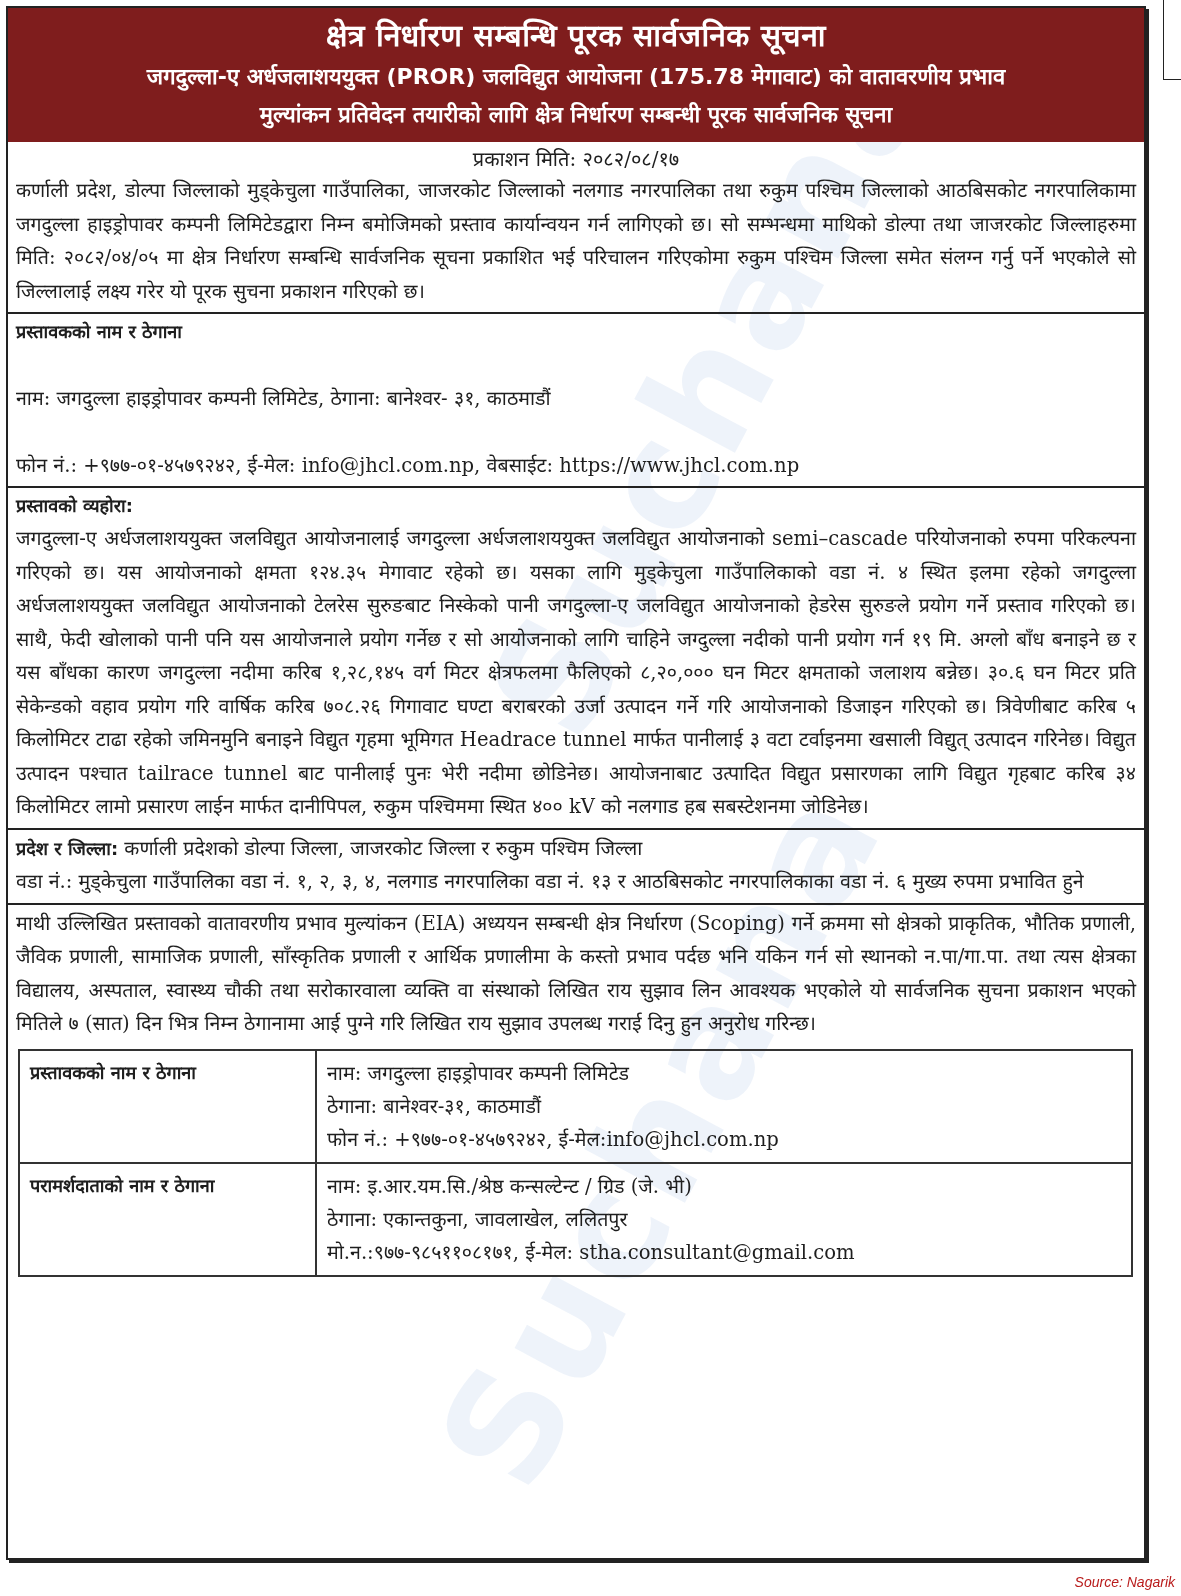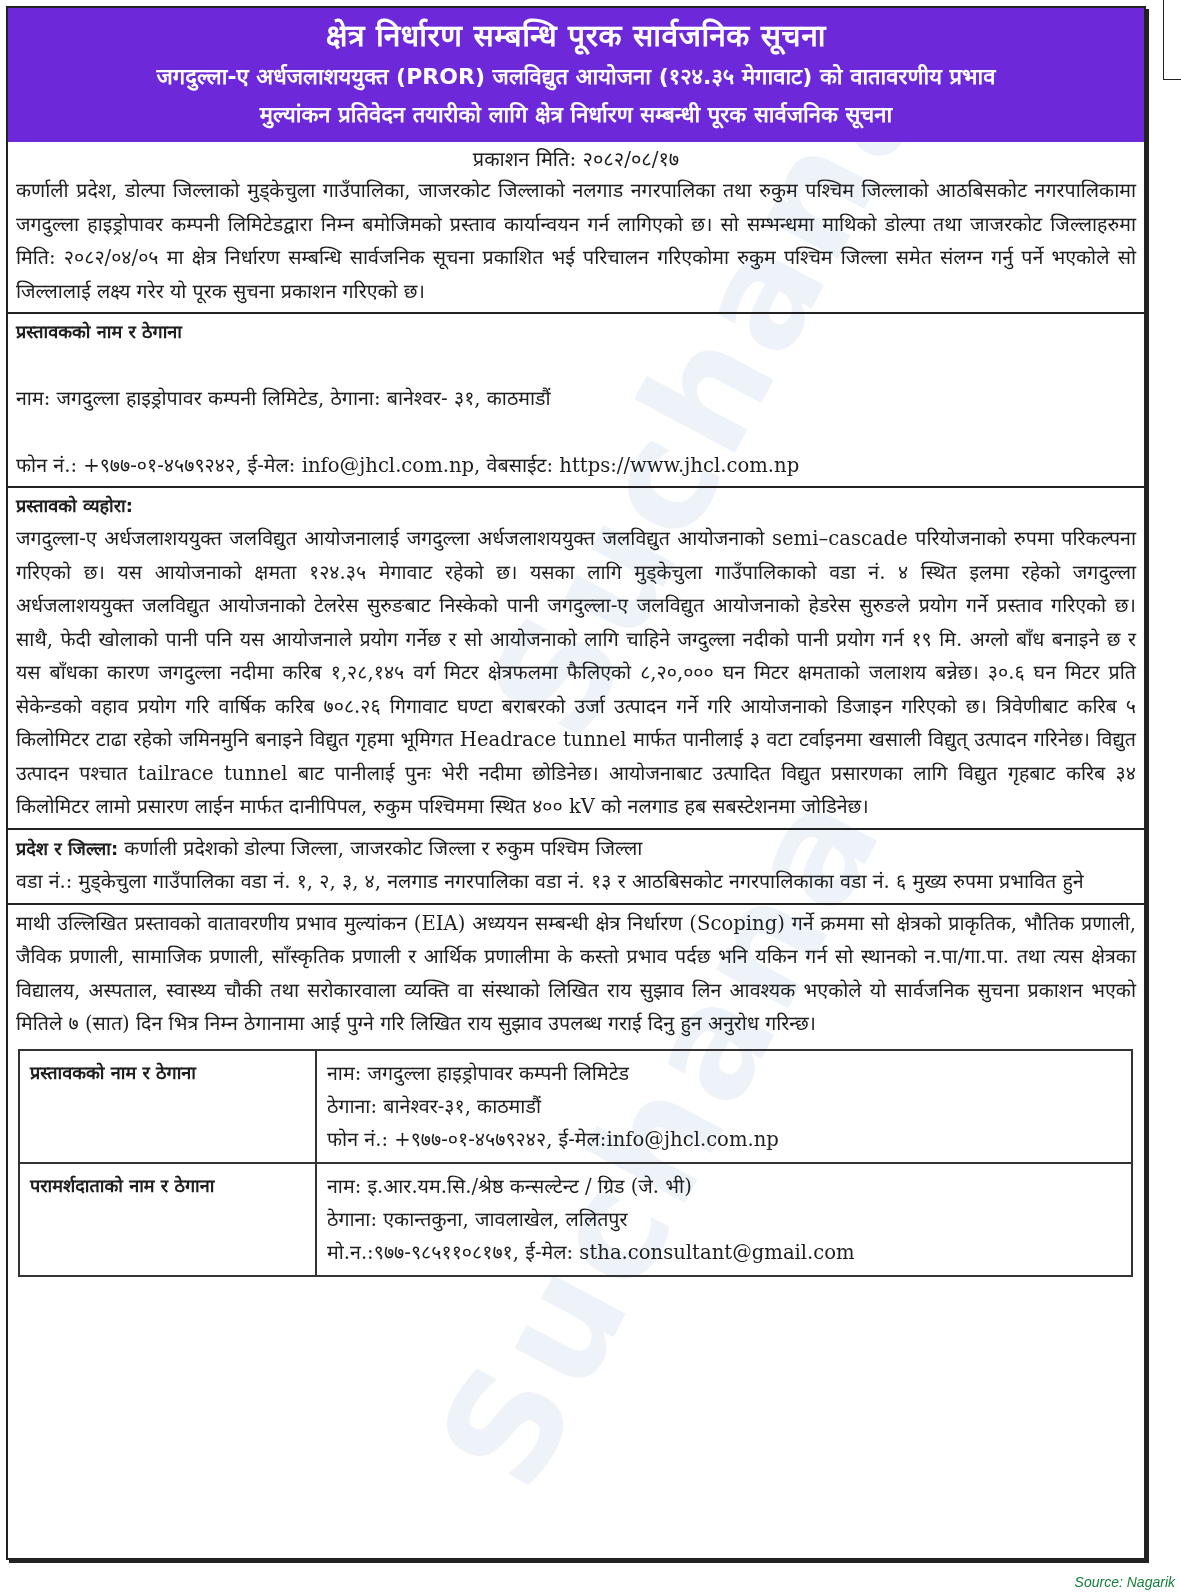--- a/index.html
+++ b/index.html
@@ -12,59 +12,59 @@
     font-family: "DejaVu Sans", sans-serif; font-weight: bold; font-size: 150px;
     color: rgba(120,160,215,0.13); letter-spacing: 6px; pointer-events: none; z-index: 0;
     white-space: nowrap;
   }
   .watermark2 { left: 280px; top: 1050px; }
   .frame {
     position: absolute; left: 6px; top: 6px; width: 1140px; height: 1554px;
     border: 2px solid #222; box-shadow: 3px 3px 0 #222; box-sizing: border-box; z-index: 1;
   }
   .header {
-    background: #6d28d9; color: #fff; text-align: center; padding: 6px 0 8px 0;
+    background: #7f1d1d; color: #fff; text-align: center; padding: 6px 0 8px 0;
     font-family: "DejaVu Sans", sans-serif; font-weight: bold;
   }
   .header .title { font-size: 30px; line-height: 44px; letter-spacing: 0.5px; }
   .header .sub { font-size: 22px; line-height: 38px; }
   .section { border-top: 2px solid #222; padding: 2px 8px 4px 8px; position: relative; }
   .section.first { border-top: none; }
   .date-line { text-align: center; font-size: 20px; line-height: 30px; }
   .para { font-size: 19.6px; line-height: 33.5px; text-align: justify; margin: 0; }
   .label { font-family: "DejaVu Sans", sans-serif; font-weight: bold; font-size: 18px; line-height: 32px; }
   .line { font-size: 19.6px; line-height: 32px; white-space: nowrap; margin-top: 35px; }
   .inline-label { font-family: "DejaVu Sans", sans-serif; font-weight: bold; font-size: 18px; margin-top: 28px; }
   table.contacts {
     width: 1115px; margin: 8px 0 12px 2px; border-collapse: collapse; border: 2px solid #333;
   }
   table.contacts td { border: 2px solid #333; vertical-align: top; padding: 6px 10px; }
   table.contacts td.k { width: 275px; font-family: "DejaVu Sans", sans-serif; font-weight: bold; font-size: 18px; line-height: 32px; }
   table.contacts td.v { font-size: 19.6px; line-height: 33px; }
   .source {
     position: absolute; right: 6px; bottom: 6px; font-family: "Liberation Sans", sans-serif;
-    font-style: italic; font-size: 14px; color: #15803d; z-index: 2;
+    font-style: italic; font-size: 14px; color: #b91c1c; z-index: 2;
   }
   .right-stub {
     position: absolute; left: 1163px; top: 0; width: 18px; height: 80px;
     border-left: 1px solid #222; border-bottom: 1px solid #222; box-sizing: border-box;
   }
 </style>
 </head>
 <body>
 
 <div class="watermark">Suchana</div>
 <div class="watermark watermark2">Suchana</div>
 <div class="right-stub"></div>
 
 <div class="frame">
 
   <div class="header">
     <div class="title">क्षेत्र निर्धारण सम्बन्धि पूरक सार्वजनिक सूचना</div>
-    <div class="sub">जगदुल्ला-ए अर्धजलाशययुक्त (PROR) जलविद्युत आयोजना (१२४.३५ मेगावाट) को  वातावरणीय प्रभाव</div>
+    <div class="sub">जगदुल्ला-ए अर्धजलाशययुक्त (PROR) जलविद्युत आयोजना (175.78 मेगावाट) को  वातावरणीय प्रभाव</div>
     <div class="sub">मुल्यांकन प्रतिवेदन तयारीको लागि क्षेत्र निर्धारण सम्बन्धी पूरक सार्वजनिक सूचना</div>
   </div>
 
   <div class="section first">
     <div class="date-line">प्रकाशन मिति: २०८२/०८/१७</div>
     <p class="para">कर्णाली प्रदेश, डोल्पा जिल्लाको मुड्केचुला गाउँपालिका, जाजरकोट जिल्लाको नलगाड नगरपालिका तथा रुकुम पश्चिम जिल्लाको आठबिसकोट नगरपालिकामा जगदुल्ला हाइड्रोपावर कम्पनी लिमिटेडद्वारा निम्न बमोजिमको प्रस्ताव कार्यान्वयन गर्न लागिएको छ। सो सम्भन्धमा माथिको डोल्पा तथा जाजरकोट जिल्लाहरुमा मिति: २०८२/०४/०५ मा क्षेत्र निर्धारण सम्बन्धि सार्वजनिक सूचना प्रकाशित भई परिचालन गरिएकोमा रुकुम पश्चिम जिल्ला समेत संलग्न गर्नु पर्ने भएकोले सो जिल्लालाई लक्ष्य गरेर यो पूरक सुचना प्रकाशन गरिएको छ।</p>
   </div>
 
   <div class="section">
     <div class="label">प्रस्तावकको नाम र ठेगाना</div>

